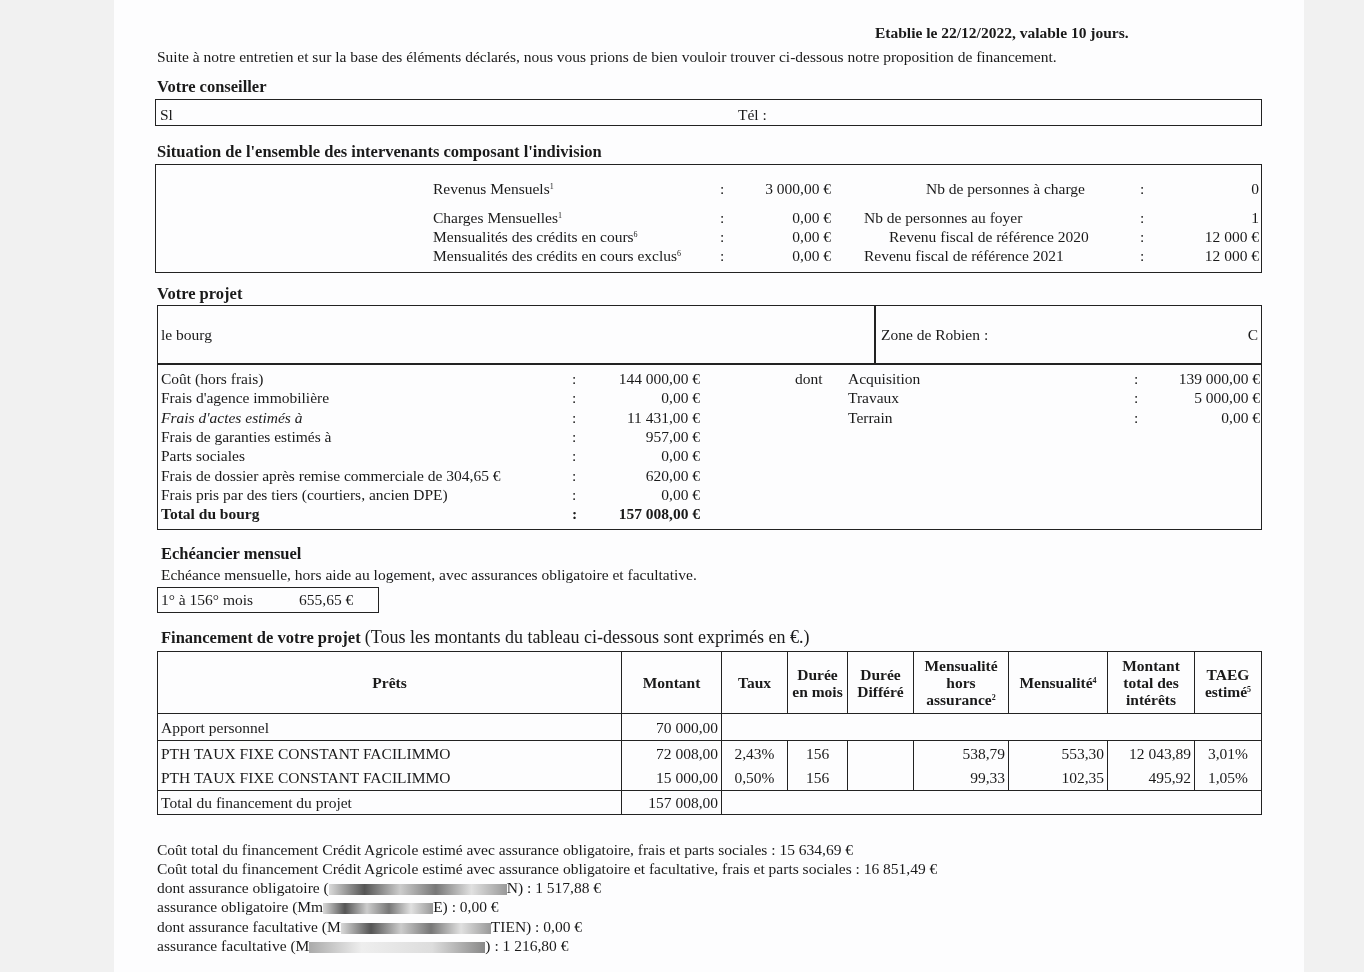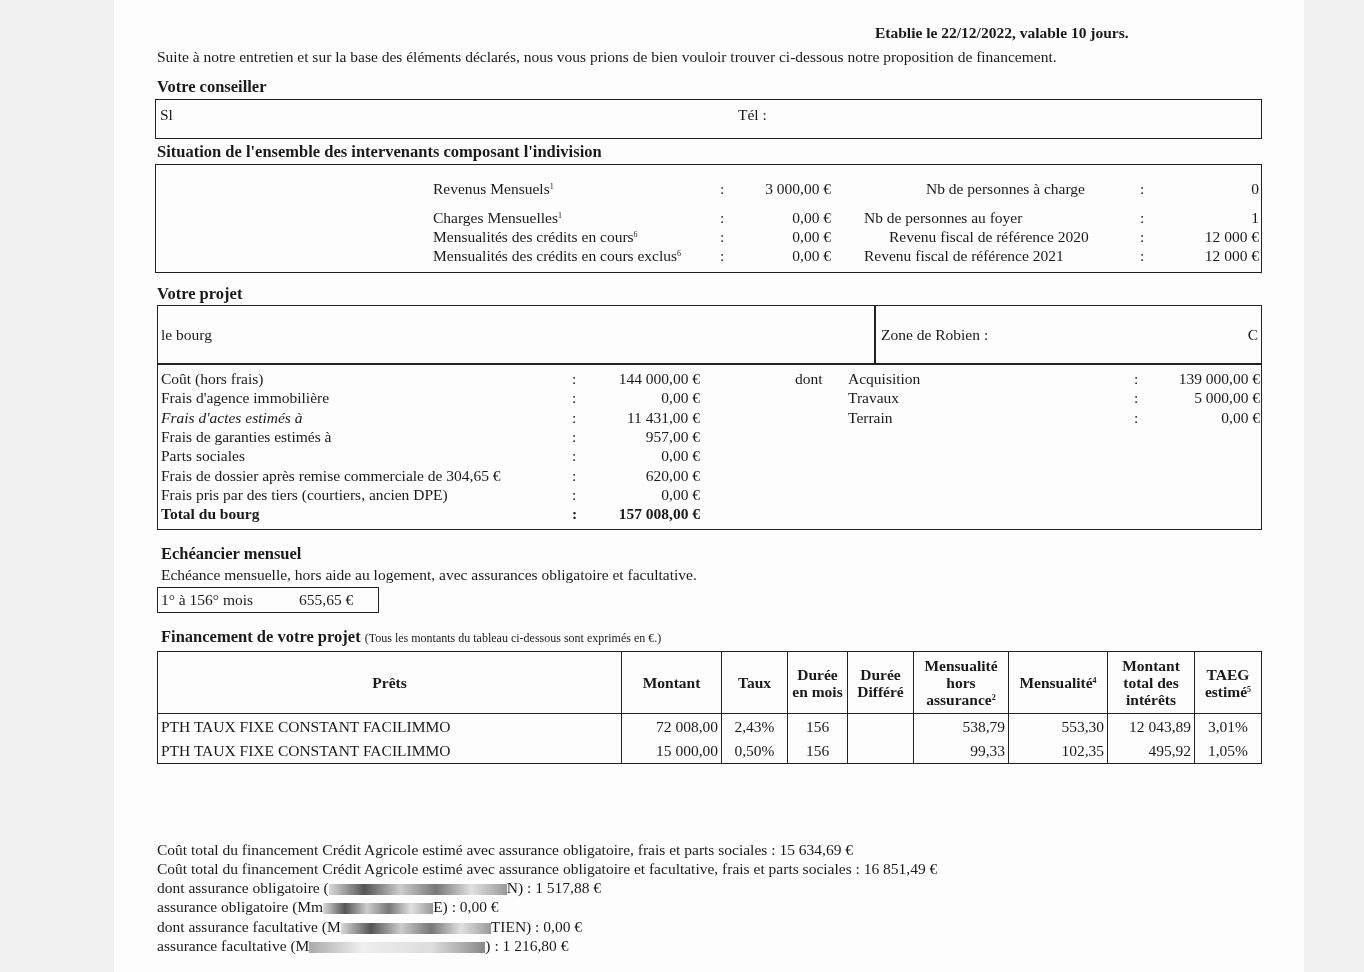--- a/index.html
+++ b/index.html
@@ -38,21 +38,21 @@
 </style>
 </head>
 <body>
 
 <div class="page"></div>
 
 <div class="abs t15 b" style="left:875px; top:23px;">Etablie le 22/12/2022, valable 10 jours.</div>
 <div class="abs t15" style="left:157px; top:47px;">Suite à notre entretien et sur la base des éléments déclarés, nous vous prions de bien vouloir trouver ci-dessous notre proposition de financement.</div>
 
 <div class="abs h" style="left:157px; top:77px;">Votre conseiller</div>
-<div class="box" style="left:155px; top:99px; width:1107px; height:40px;">
+<div class="box" style="left:155px; top:99px; width:1107px; height:27px;">
   <div class="abs t15" style="left:4px; top:5px;">Sl</div>
   <div class="abs t15" style="left:582px; top:5px;">Tél :</div>
 </div>
 
 <div class="abs h" style="left:157px; top:142px;">Situation de l'ensemble des intervenants composant l'indivision</div>
 <div class="box" style="left:155px; top:164px; width:1107px; height:109px;"></div>
 
 <div class="row" style="left:433px; top:179px;"><span>Revenus Mensuels</span><sup>1</sup></div>
 <div class="row" style="left:720px; top:179px;">:</div>
 <div class="row right" style="left:730px; width:101px; top:179px;">3 000,00 €</div>
@@ -140,21 +140,21 @@
 
 <div class="abs h" style="left:161px; top:544px;">Echéancier mensuel</div>
 <div class="abs t15" style="left:161px; top:565px;">Echéance mensuelle, hors aide au logement, avec assurances obligatoire et facultative.</div>
 <div class="box" style="left:157px; top:587px; width:222px; height:26px;">
   <div class="abs t15" style="left:3px; top:2px;">1° à 156° mois</div>
   <div class="abs t15" style="left:141px; top:2px;">655,65 €</div>
 </div>
 
 <div class="abs" style="left:161px; top:627px; font-size:16.5px; line-height:20px;">
   <span class="b">Financement de votre projet</span>
-  <span style="font-size:12px;text-align:center;">(Tous les montants du tableau ci-dessous sont exprimés en €.)</span>
+  <span style="font-size:18px;text-align:center;">(Tous les montants du tableau ci-dessous sont exprimés en €.)</span>
 </div>
 
 <table class="fin">
   <colgroup>
     <col style="width:464px">
       <col style="width:100px">
       <col style="width:66px">
       <col style="width:60px">
       <col style="width:66px">
       <col style="width:95px">
@@ -169,20 +169,25 @@
       <th>Taux</th>
       <th>Durée en mois</th>
       <th>Durée Différé</th>
       <th><span>Mensualité hors assurance</span><sup>2</sup></th>
       <th><span>Mensualité</span><sup>4</sup></th>
       <th>Montant total des intérêts</th>
       <th><span>TAEG estimé</span><sup>5</sup></th>
     </tr>
   </thead>
   <tbody>
+    <tr style="height:27px;">
+      <td>Apport personnel</td>
+      <td class="num">70 000,00</td>
+      <td colspan="7"></td>
+    </tr>
     <tr style="height:25px;">
       <td style="border-bottom:none;">PTH TAUX FIXE CONSTANT FACILIMMO</td>
       <td class="num" style="border-bottom:none;">72 008,00</td>
       <td class="ctr" style="border-bottom:none;">2,43%</td>
       <td class="ctr" style="border-bottom:none;">156</td>
       <td style="border-bottom:none;"></td>
       <td class="num" style="border-bottom:none;">538,79</td>
       <td class="num" style="border-bottom:none;">553,30</td>
       <td class="num" style="border-bottom:none;">12 043,89</td>
       <td class="ctr" style="border-bottom:none;">3,01%</td>
@@ -191,20 +196,25 @@
       <td style="border-top:none;">PTH TAUX FIXE CONSTANT FACILIMMO</td>
       <td class="num" style="border-top:none;">15 000,00</td>
       <td class="ctr" style="border-top:none;">0,50%</td>
       <td class="ctr" style="border-top:none;">156</td>
       <td style="border-top:none;"></td>
       <td class="num" style="border-top:none;">99,33</td>
       <td class="num" style="border-top:none;">102,35</td>
       <td class="num" style="border-top:none;">495,92</td>
       <td class="ctr" style="border-top:none;">1,05%</td>
     </tr>
+    <tr style="height:24px;">
+      <td>Total du financement du projet</td>
+      <td class="num">157 008,00</td>
+      <td colspan="7"></td>
+    </tr>
   </tbody>
 </table>
 
 <div class="abs t15" style="left:157px; top:840px; line-height:19px;">Coût total du financement Crédit Agricole estimé avec assurance obligatoire, frais et parts sociales : 15 634,69 €</div>
 <div class="abs t15" style="left:157px; top:859px; line-height:19px;">Coût total du financement Crédit Agricole estimé avec assurance obligatoire et facultative, frais et parts sociales : 16 851,49 €</div>
 <div class="abs t15" style="left:157px; top:878px; line-height:19px;">
   <span>dont assurance obligatoire (</span><span class="redact" style="width:178px;"></span><span>N) : 1 517,88 €</span>
 </div>
 <div class="abs t15" style="left:157px; top:897px; line-height:19px;">
   <span>assurance obligatoire (Mm</span><span class="redact" style="width:110px;"></span><span>E) : 0,00 €</span>

